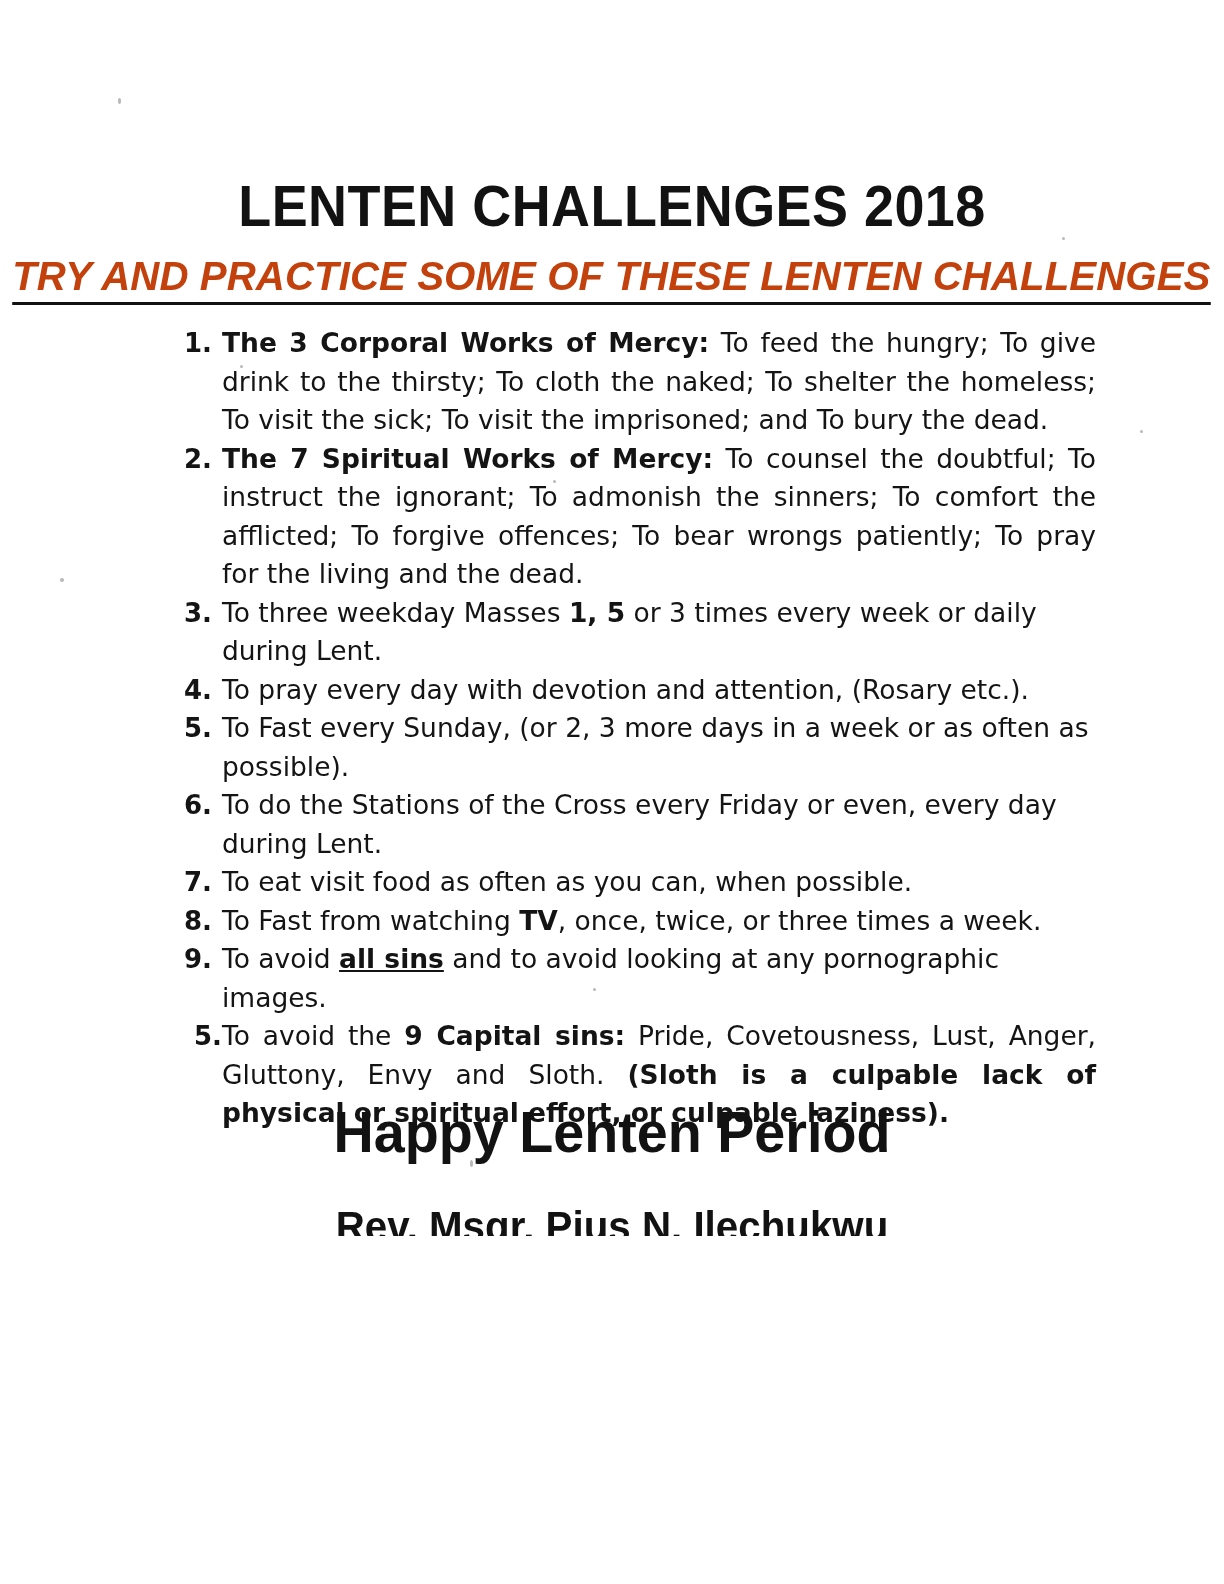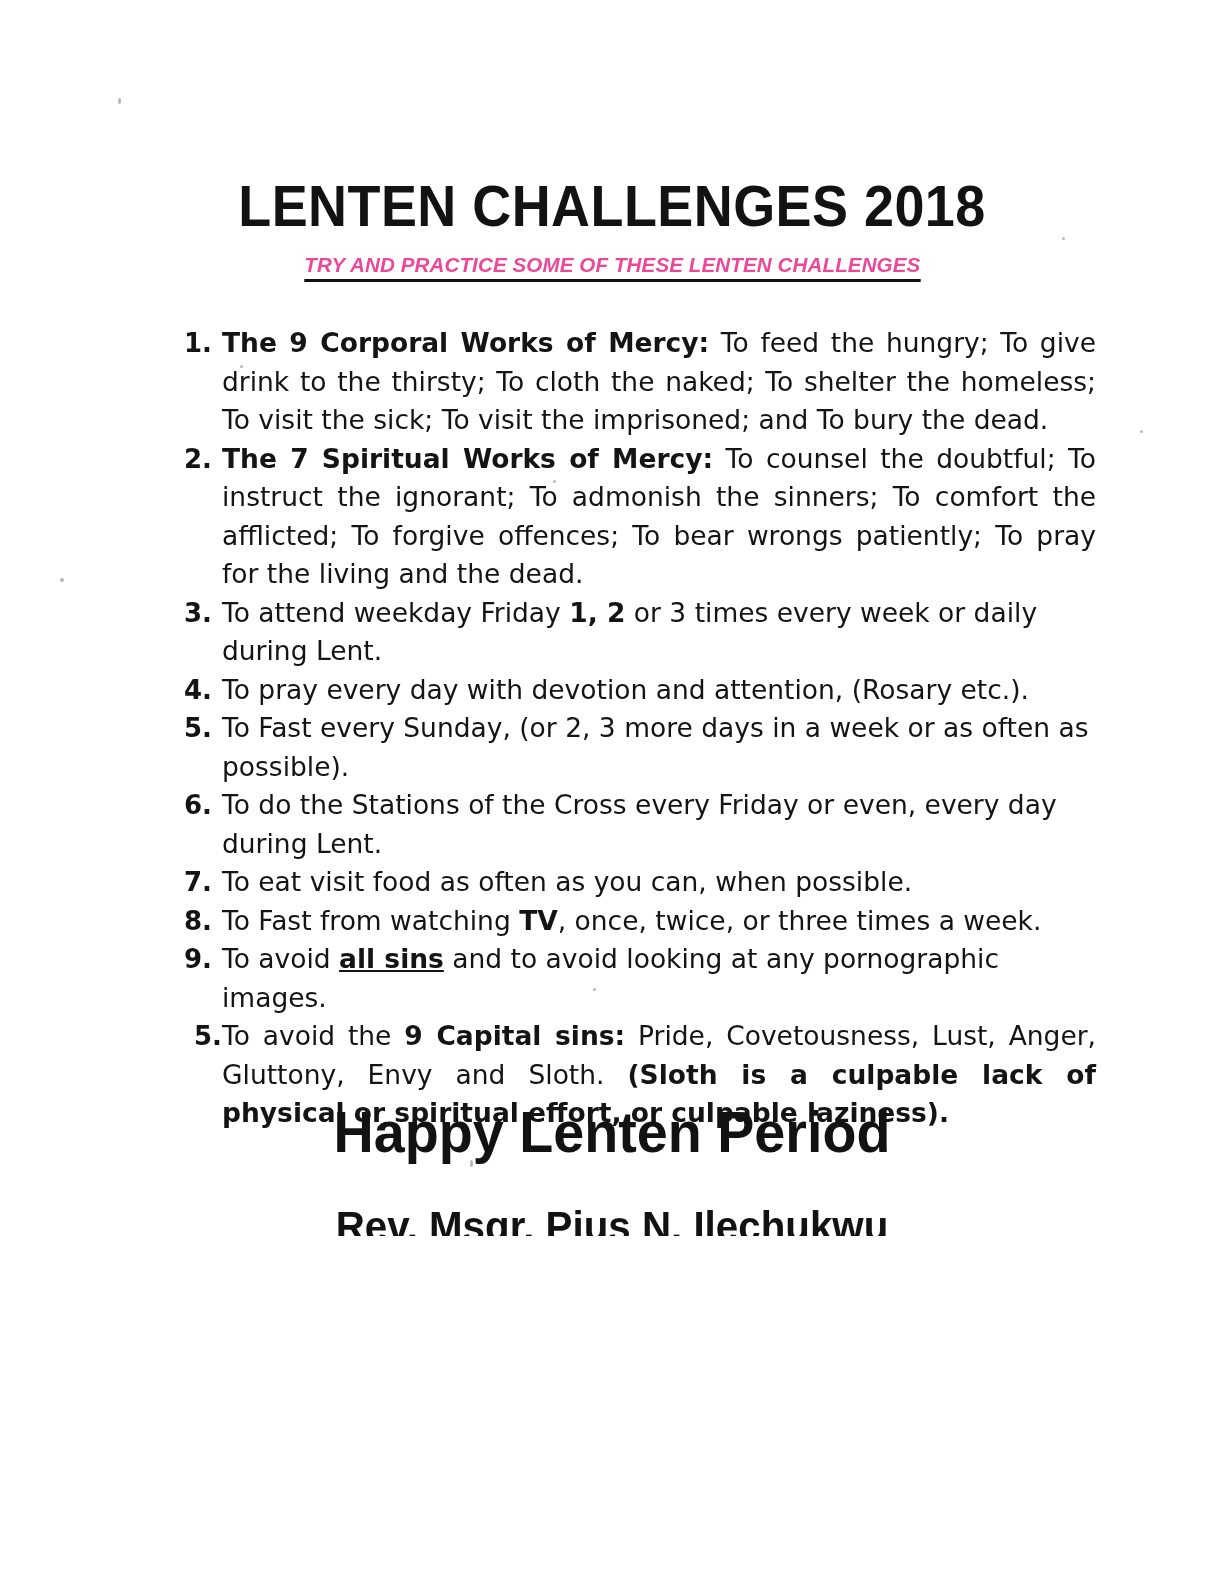--- a/index.html
+++ b/index.html
@@ -40,27 +40,27 @@
     transform: scaleX(0.93);
     color: #121212;
   }
 
   
   .doc-subtitle {
     position: absolute;
     left: 0;
     right: 0;
     top: 253px;
-    text-align: center;
+    text-align: left;
     font-family: "Liberation Sans Narrow", "Liberation Sans", sans-serif;
     font-weight: bold;
     font-style: italic;
-    font-size: 21px;
+    font-size: 41px;
     letter-spacing: 0.1px;
-    color: #ec4899;
+    color: #c2410c;
   }
   .doc-subtitle span.u {
     border-bottom: 3px solid #121212;
     padding-bottom: 2px;
     display: inline-block;
     transform: scaleX(0.98);
   }
 
   
   .challenge-list {
@@ -148,31 +148,31 @@
   <div class="speck" style="left:240px;top:365px;width:3px;height:3px;"></div>
 
   <h1 class="doc-title">LENTEN CHALLENGES 2018</h1>
 
   <div class="doc-subtitle"><span class="u">TRY AND PRACTICE SOME OF THESE LENTEN CHALLENGES</span></div>
 
   <ol class="challenge-list" style="list-style:none;margin:0;padding:0;">
 
     <li class="challenge-item narrow">
       <span class="item-num">1.</span>
-      <span class="item-text"><b>The 9 Corporal Works of Mercy:</b><span> To feed the hungry; To give drink to the thirsty; To cloth the naked; To shelter the homeless; To visit the sick; To visit the imprisoned; and To bury the dead.</span></span>
+      <span class="item-text"><b>The 3 Corporal Works of Mercy:</b><span> To feed the hungry; To give drink to the thirsty; To cloth the naked; To shelter the homeless; To visit the sick; To visit the imprisoned; and To bury the dead.</span></span>
     </li>
 
     <li class="challenge-item narrow">
       <span class="item-num">2.</span>
       <span class="item-text"><b>The 7 Spiritual Works of Mercy:</b><span> To counsel the doubtful; To instruct the ignorant; To admonish the sinners; To comfort the afflicted; To forgive offences; To bear wrongs patiently; To pray for the living and the dead.</span></span>
     </li>
 
     <li class="challenge-item narrow">
       <span class="item-num">3.</span>
-      <span class="item-text single"><span>To attend weekday Friday </span><b>1, 2</b><span> or 3 times every week or daily during Lent.</span></span>
+      <span class="item-text single"><span>To three weekday Masses </span><b>1, 5</b><span> or 3 times every week or daily during Lent.</span></span>
     </li>
 
     <li class="challenge-item narrow">
       <span class="item-num">4.</span>
       <span class="item-text single">To pray every day with devotion and attention, (Rosary etc.).</span>
     </li>
 
     <li class="challenge-item narrow">
       <span class="item-num">5.</span>
       <span class="item-text single">To Fast every Sunday, (or 2, 3 more days in a week or as often as possible).</span>

